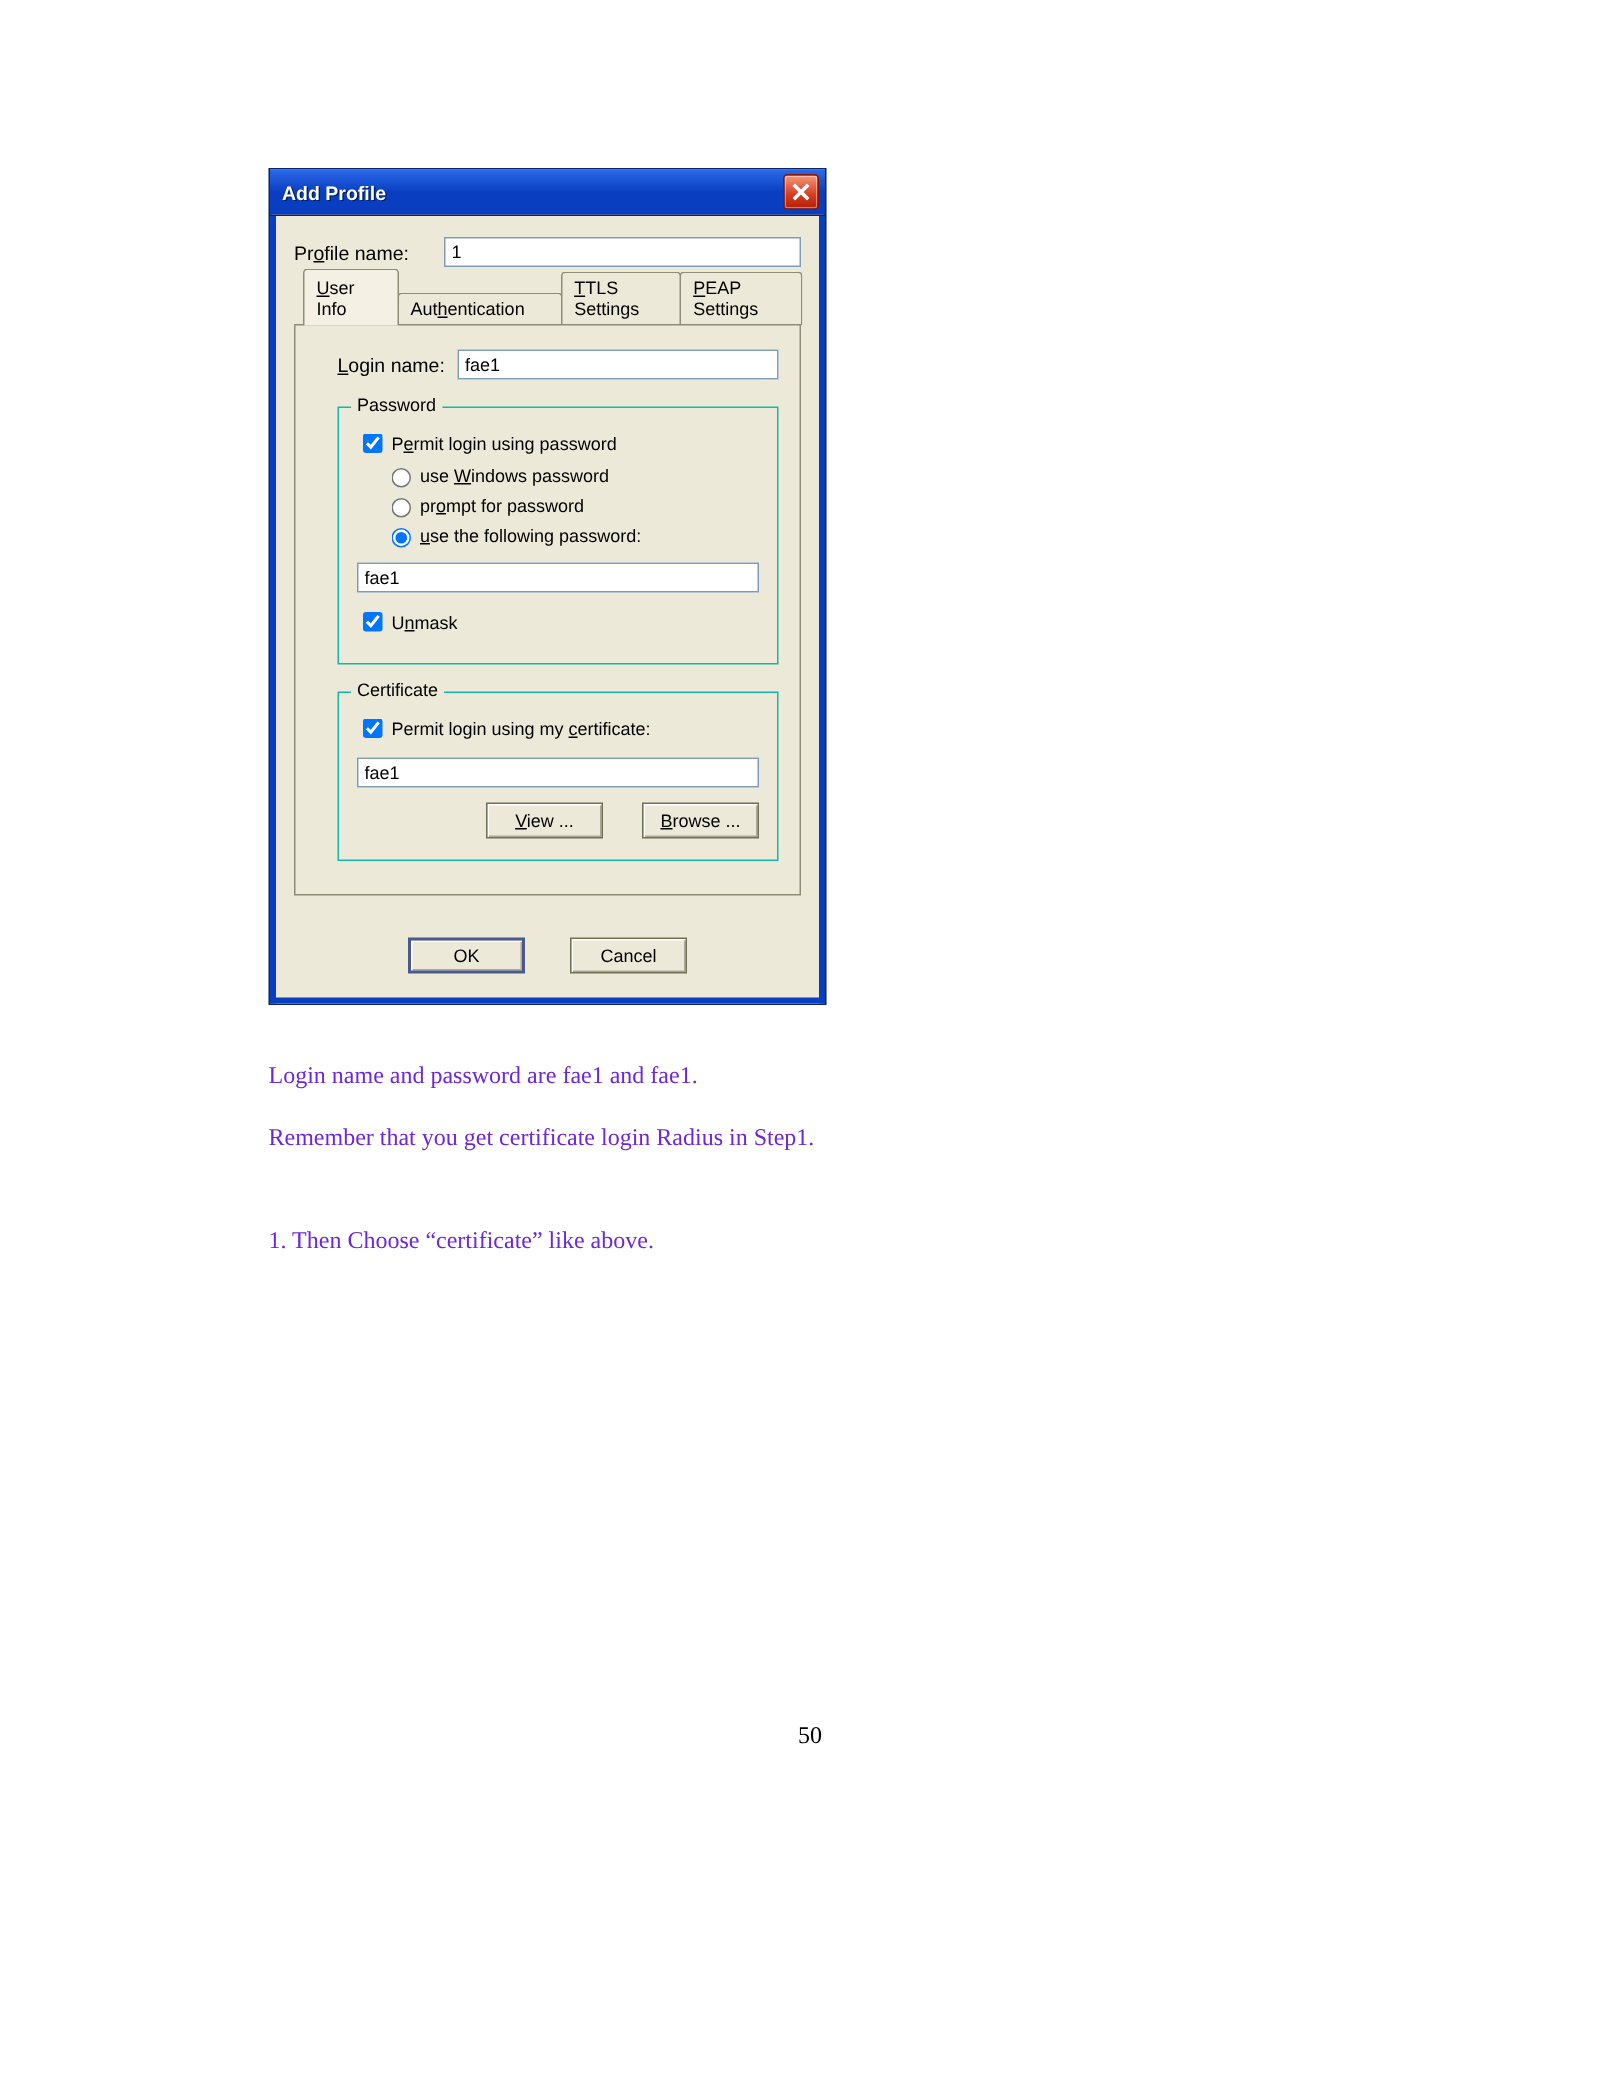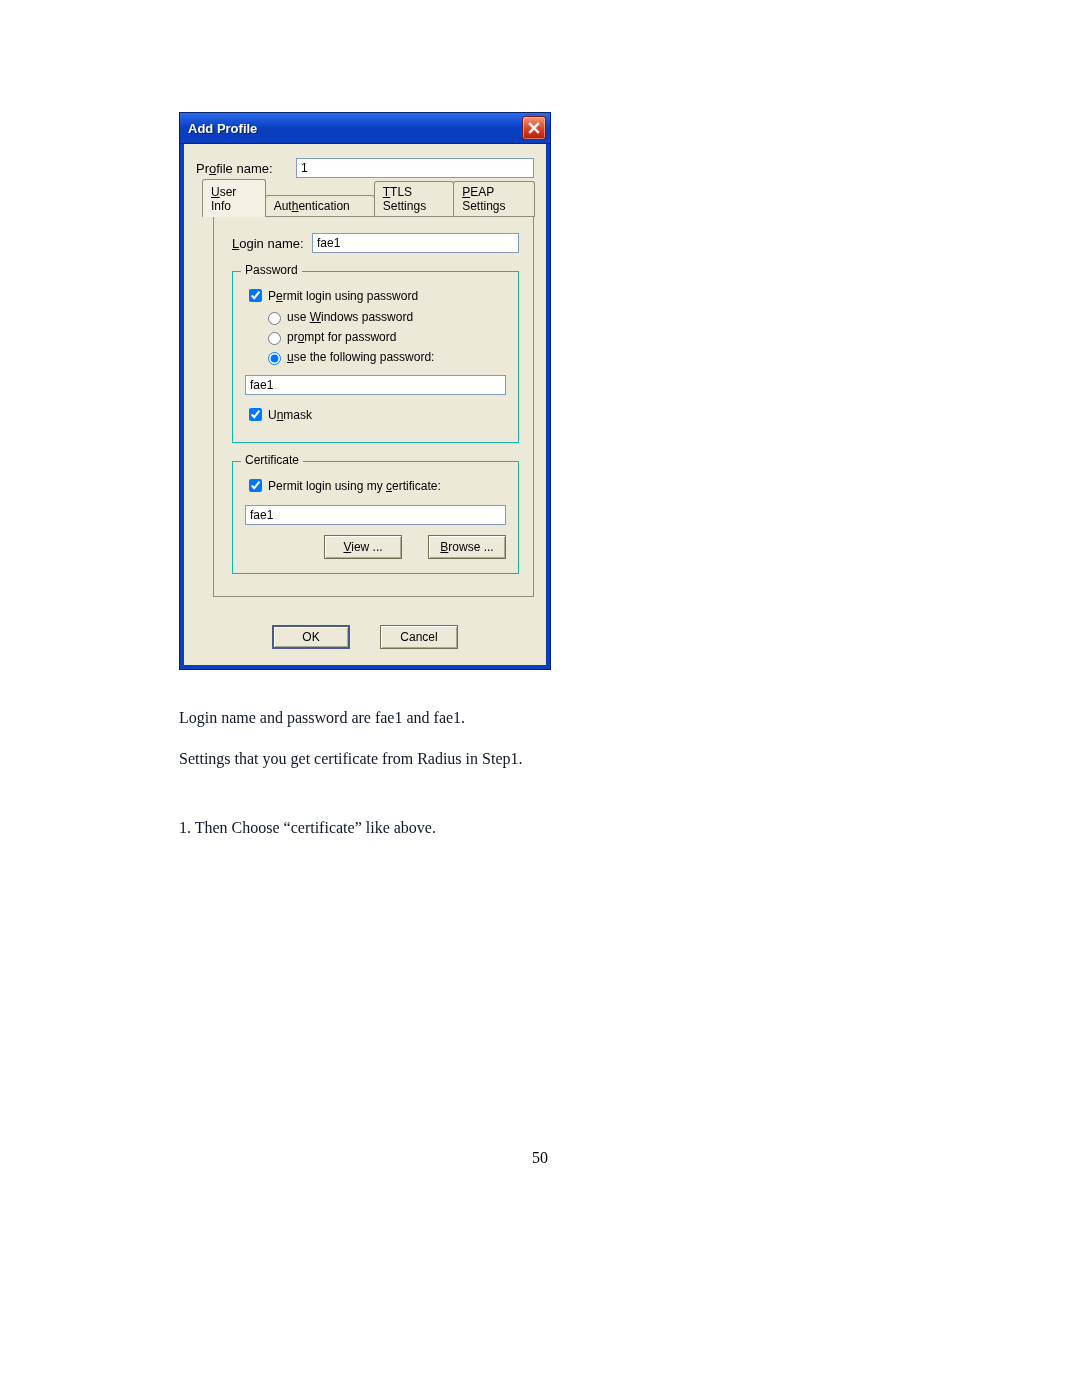--- a/index.html
+++ b/index.html
@@ -98,24 +98,23 @@
   }
   .tab.active {
     background: #f4f1e4;
     z-index: 2;
     padding-top: 5px;
     top: 1px;
   }
   .tab-panel {
     border: 1px solid #8e8e78;
     background: #ece9d8;
-    padding: 16px 14px 22px 18px;
+    padding: 16px 14px 22px 28px;
     min-height: 340px;
     position: relative;
-    margin-left: 17px;
   }
   .login-row label { width: 80px; }
   
   .group {
     border: 1px solid #14b8a6;
     margin-top: 18px;
     padding: 10px 12px 14px 12px;
     position: relative;
   }
   .group-title {
@@ -185,21 +184,21 @@
   }
   
   .doc-text {
     position: absolute;
     left: 179px;
     top: 706px;
     width: 700px;
     font-family: "Times New Roman", Times, serif;
     font-size: 16px;
     line-height: 1.45;
-    color: #0f172a;
+    color: #6d28d9;
   }
   .doc-text p { margin: 0 0 18px 0; }
   .doc-text .gap { margin-top: 46px; }
   .page-num {
     position: absolute;
     bottom: 230px;
     left: 0;
     width: 1080px;
     text-align: center;
     font-family: "Times New Roman", Times, serif;
@@ -297,19 +296,19 @@
       <div class="dlg-footer">
         <button class="btn btn-default">OK</button>
         <button class="btn">Cancel</button>
       </div>
 
     </div>
   </div>
 
   <div class="doc-text">
     <p>Login name and password are fae1 and fae1.</p>
-    <p>Settings that you get certificate from Radius in Step1.</p>
+    <p>Remember that you get certificate login Radius in Step1.</p>
     <p class="gap">1. Then Choose “certificate” like above.</p>
   </div>
 
   <div class="page-num">50</div>
 
 </div>
 
 </body></html>

